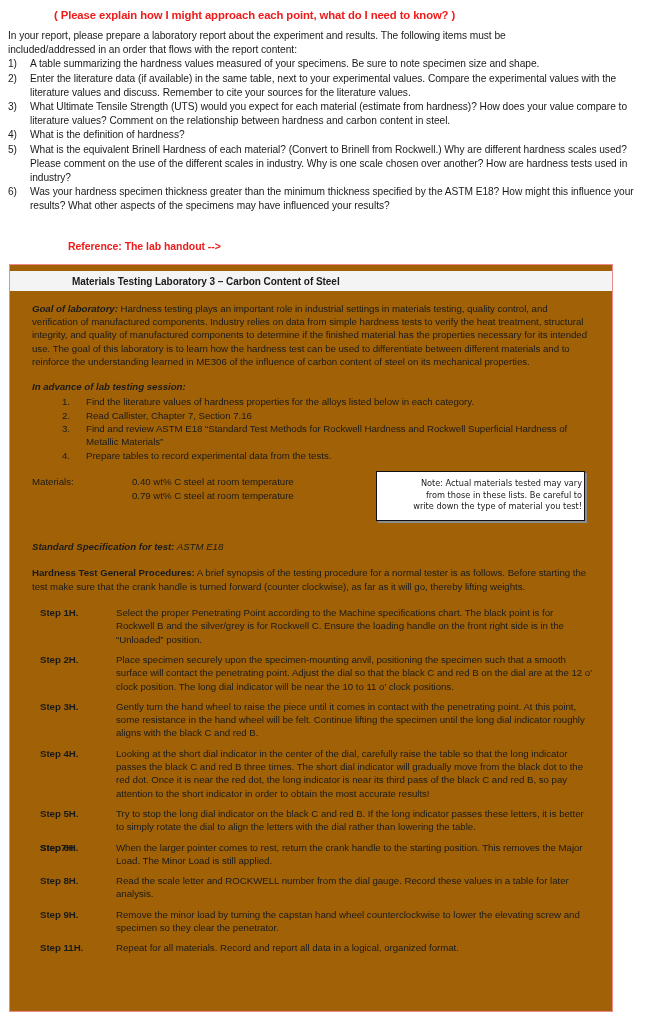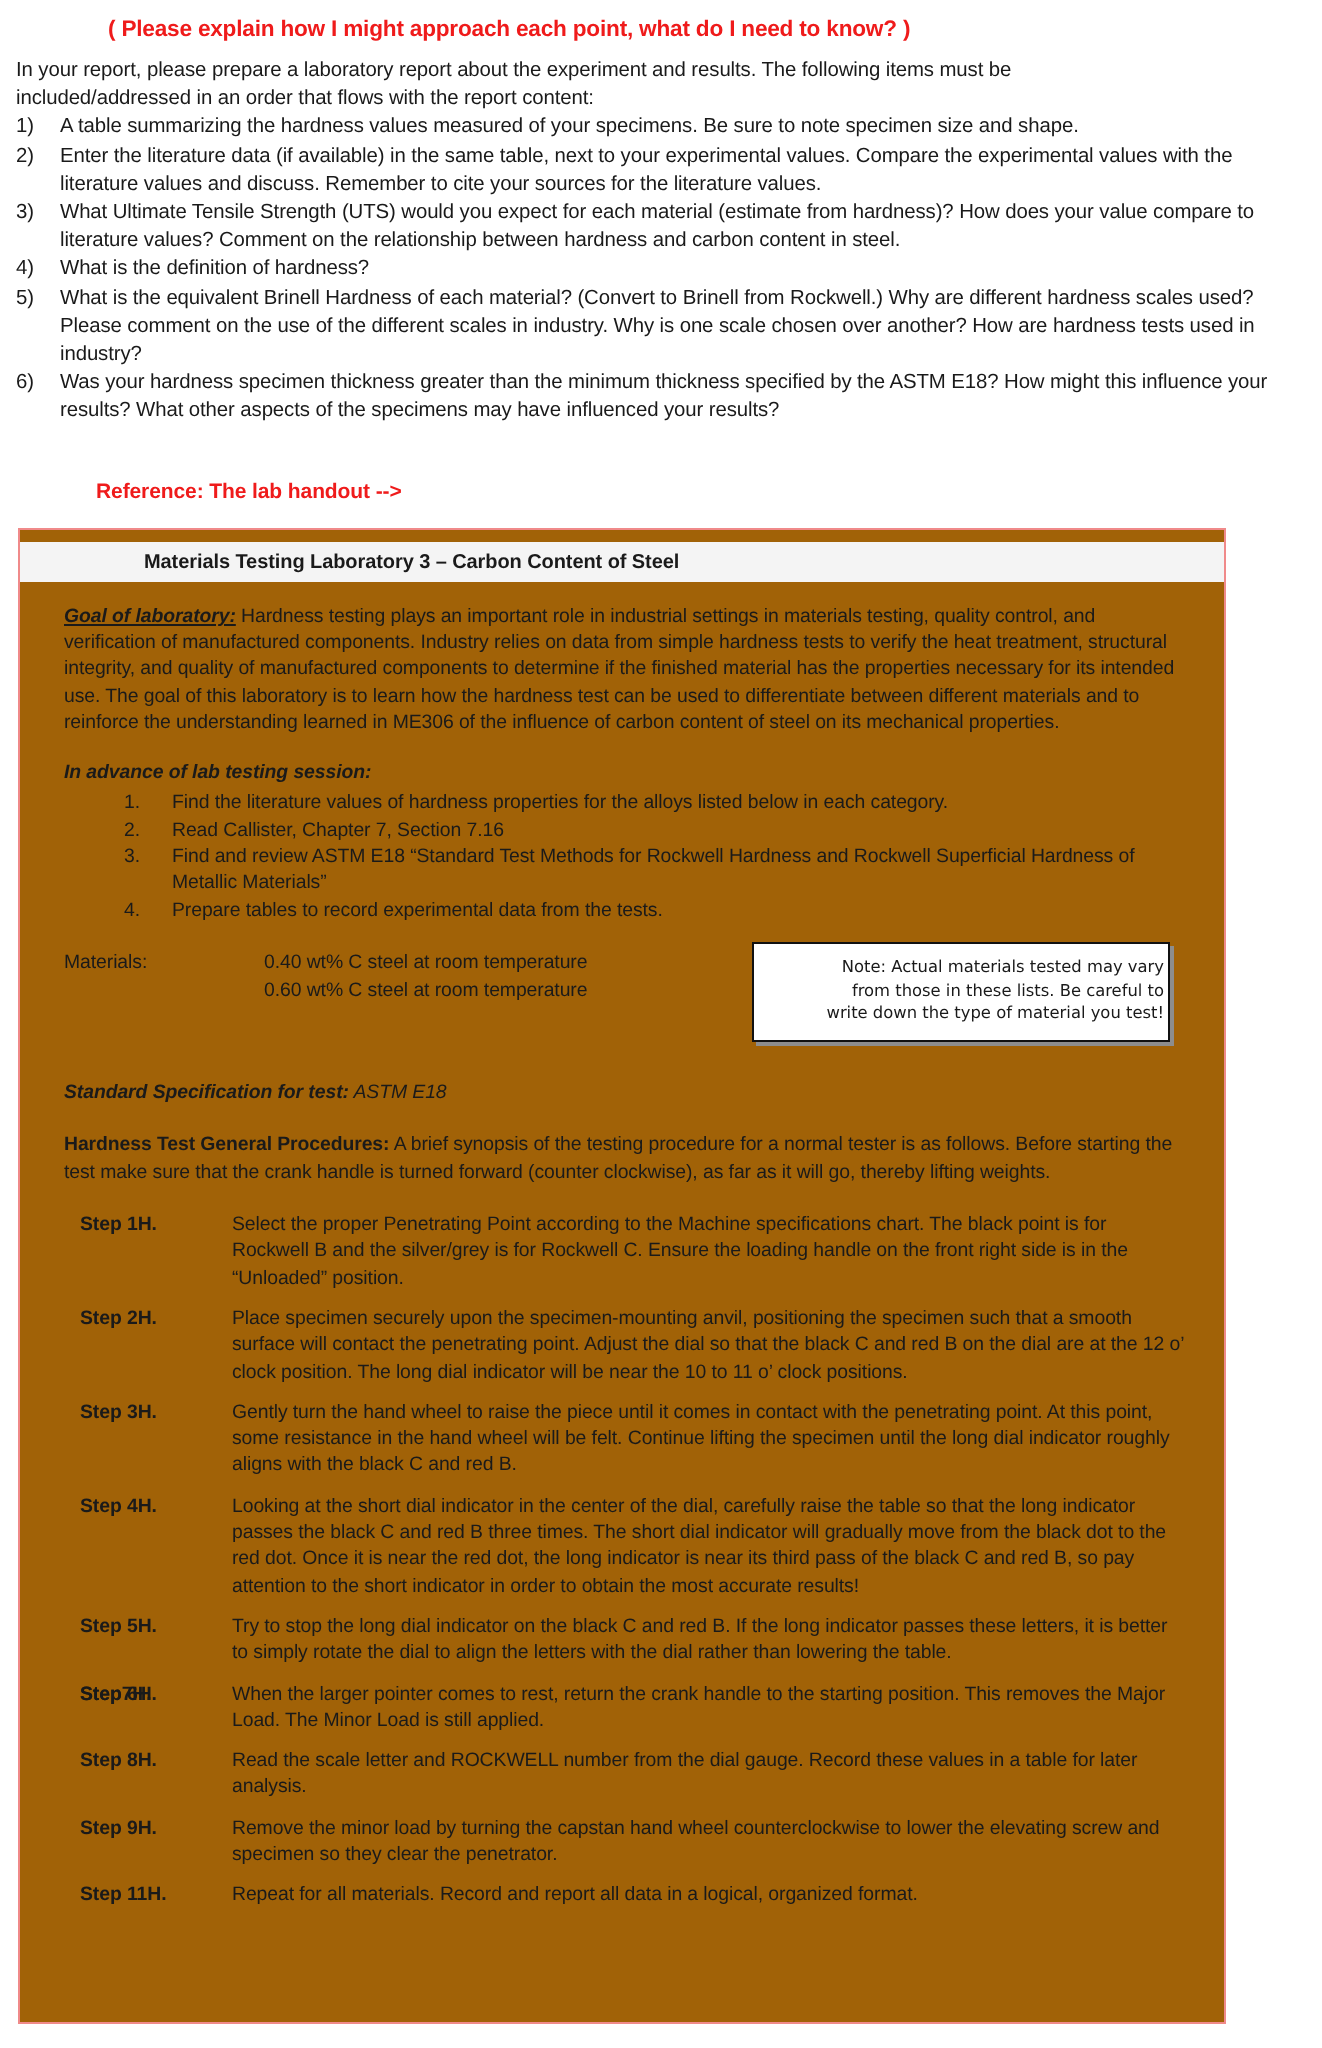--- a/index.html
+++ b/index.html
@@ -62,21 +62,21 @@
     left: 0;
     top: 0;
     width: 18px;
   }
 
   
   .ref-caption {
     color: #ef1b1b;
     font-weight: bold;
     font-size: 10.5px;
-    padding-left: 48px;
+    padding-left: 68px;
     margin-top: 26px;
     letter-spacing: -0.05px;
   }
 
   
   .handout-box {
     position: absolute;
     left: 9px;
     top: 264px;
     width: 604px;
@@ -111,21 +111,20 @@
     white-space: nowrap;
   }
 
   .para {
     margin: 11px 0 0 0;
   }
 
   .lead-bi {
     font-weight: bold;
     font-style: italic;
-    text-decoration: underline;
   }
   .lead-b {
     font-weight: bold;
   }
 
   .sec-head {
     font-weight: bold;
     font-style: italic;
     margin-top: 12px;
   }
@@ -281,21 +280,21 @@
         <li>
           <span class="num">4.</span>
           <span>Prepare tables to record experimental data from the tests.</span>
         </li>
       </ol>
 
       <div class="materials-block">
         <span class="mat-label">Materials:</span>
         <div class="mat-values">
           <div>0.40 wt% C steel at room temperature</div>
-          <div>0.60 wt% C steel at room temperature</div>
+          <div>0.79 wt% C steel at room temperature</div>
         </div>
 
         <div class="note-box">
           <div>Note:  Actual materials tested may vary</div>
           <div>from those in these lists.  Be careful to</div>
           <div>write down the type of material you test!</div>
         </div>
       </div>
 
       <div class="std-spec">

